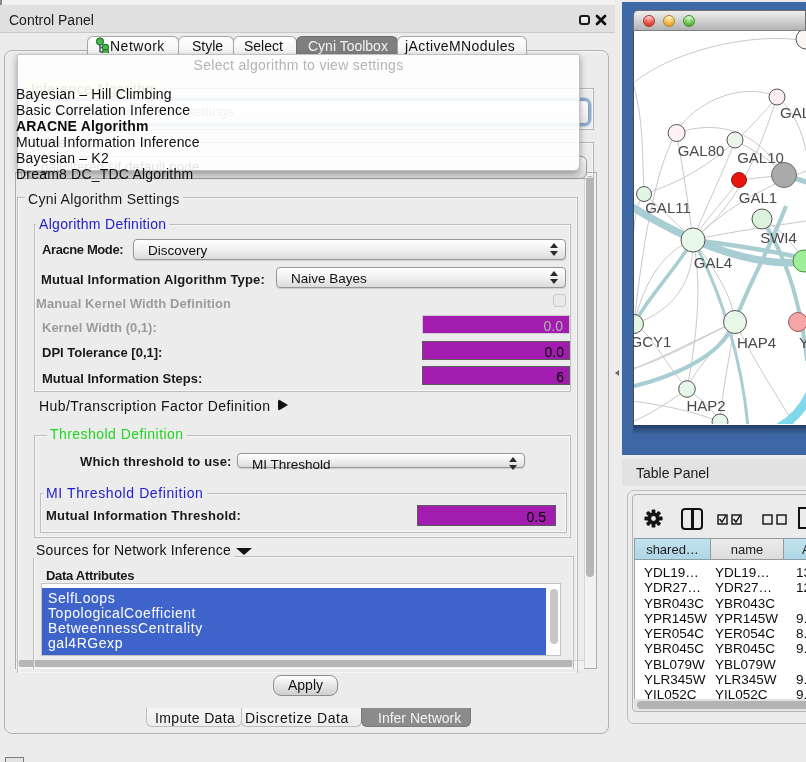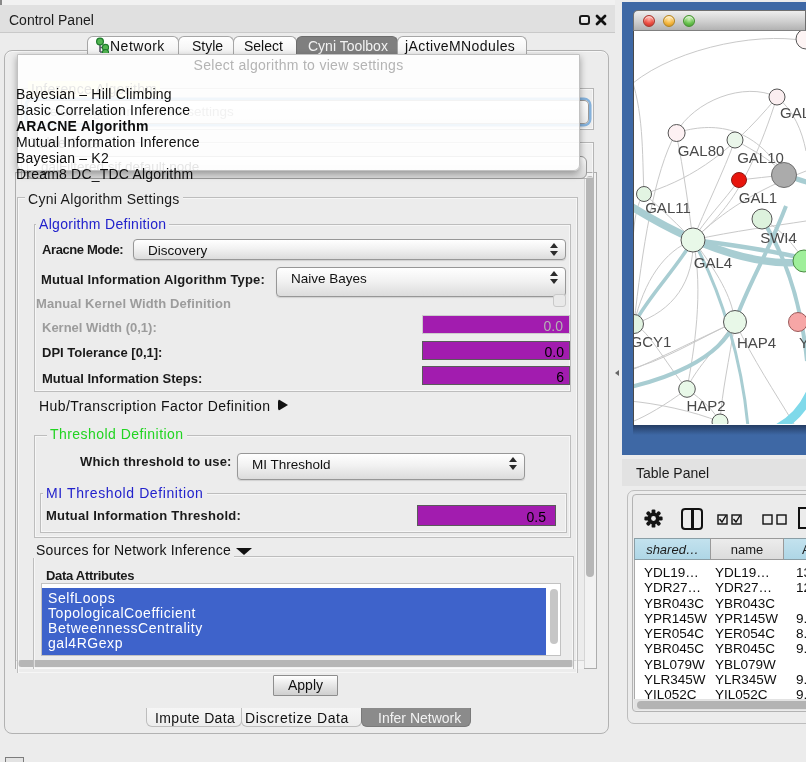--- a/index.html
+++ b/index.html
@@ -69,21 +69,21 @@
 <div class="blbl" style="left:42px;top:242px;letter-spacing:-.4px;">Aracne Mode:</div>
 <div class="combo" style="left:133px;top:239px;width:433px;height:21px;">
   <span class="ctext">Discovery</span>
   <span class="carr" style="top:3px;">
         <span class="u"></span>
         <span class="d"></span>
       </span>
 </div>
 
 <div class="blbl" style="left:41px;top:272px;letter-spacing:.15px;">Mutual Information Algorithm Type:</div>
-<div class="combo" style="left:276px;top:267px;width:290px;height:30px;">
+<div class="combo" style="left:276px;top:267px;width:290px;height:21px;">
   <span class="ctext">Naive Bayes</span>
   <span class="carr" style="top:3px;">
         <span class="u"></span>
         <span class="d"></span>
       </span>
 </div>
 
 <div class="blbl" style="left:36px;top:296px;color:#9c9c9c;letter-spacing:.1px;">Manual Kernel Width Definition</div>
 <div class="abs" style="left:553px;top:294px;width:13px;height:13px;border:1px solid #c9c9c9;border-radius:3px;background:#e9e9e9;"></div>
 
@@ -96,21 +96,21 @@
 <div class="blbl" style="left:42px;top:371px;">Mutual Information Steps:</div>
 <div class="tin" style="left:422px;top:366px;width:148px;height:19px;border:1px solid #5a5a5a;color:#000;padding:2px 5px 0 0;">6</div>
 
 <div class="abs" style="left:39px;top:398px;font-size:14px;color:#111;letter-spacing:.45px;">Hub/Transcription Factor Definition</div>
 <div class="abs" style="left:278px;top:399px;width:0;height:0;border-top:6.5px solid transparent;border-bottom:6.5px solid transparent;border-left:10px solid #111;border-radius:3px;"></div>
 
 <div class="gbox" style="left:34px;top:435px;width:537px;height:103px;"></div>
 <div class="gtitle" style="left:35px;top:427px;color:#22d422;letter-spacing:.45px;margin-left:12px;">Threshold Definition</div>
 
 <div class="blbl" style="left:80px;top:454px;letter-spacing:.15px;">Which threshold to use:</div>
-<div class="combo" style="left:237px;top:453px;width:288px;height:27px;">
+<div class="combo" style="left:237px;top:453px;width:288px;height:15px;">
   <span class="ctext">MI Threshold</span>
   <span class="carr" style="top:3px;">
         <span class="u"></span>
         <span class="d"></span>
       </span>
 </div>
 
 <div class="gbox" style="left:40px;top:493px;width:527px;height:40px;"></div>
 <div class="gtitle" style="left:43px;top:486px;color:#2222cc;letter-spacing:.6px;">MI Threshold Definition</div>
 
@@ -121,21 +121,21 @@
 <div class="gtitle" style="left:33px;top:543px;color:#111;letter-spacing:.2px;">Sources for Network Inference</div>
 <div class="abs" style="left:236px;top:548px;width:0;height:0;border-left:8px solid transparent;border-right:8px solid transparent;border-top:7.5px solid #111;"></div>
 
 <div class="blbl" style="left:46px;top:568px;letter-spacing:-.3px;">Data Attributes</div>
 
 <div class="abs" style="left:41px;top:583px;width:520px;height:73px;border:1px solid #c2c2c2;background:#fff;"></div>
 <div class="abs" style="left:42px;top:587.5px;width:504px;height:67px;background:#3e63cb;"></div>
 <div class="abs" style="left:48px;top:591px;font-size:14px;color:#fff;line-height:15.1px;letter-spacing:.55px;">SelfLoops<br>TopologicalCoefficient<br>BetweennessCentrality<br>gal4RGexp</div>
 <div class="abs" style="left:550px;top:589px;width:8px;height:55px;background:#c6c6c6;border-radius:4px;"></div>
 
-<div class="abs" style="left:273px;top:675px;width:65px;height:21px;border:1px solid #8e8e8e;border-radius:1px;background:linear-gradient(#ffffff,#e8e8e8 45%,#cfcfcf);text-align:center;font-size:14px;color:#111;padding-top:1px;">Apply</div>
+<div class="abs" style="left:273px;top:675px;width:65px;height:21px;border:1px solid #8e8e8e;border-radius:8px;background:linear-gradient(#ffffff,#e8e8e8 45%,#cfcfcf);text-align:center;font-size:14px;color:#111;padding-top:1px;">Apply</div>
 
 <div class="abs" style="left:146px;top:708px;width:96px;height:19px;background:linear-gradient(#f6f6f6,#ededed);border:1px solid #bdbdbd;border-top:none;border-radius:0 0 6px 6px;"></div>
 <div class="abs" style="left:241px;top:708px;width:121px;height:19px;background:linear-gradient(#f6f6f6,#ededed);border:1px solid #bdbdbd;border-top:none;border-radius:0 0 6px 6px;"></div>
 <div class="abs" style="left:361px;top:708px;width:110px;height:19px;background:#8b8b8b;border:1px solid #7a7a7a;border-top:none;border-radius:0 0 6px 6px;"></div>
 <div class="abs" style="left:155px;top:710px;font-size:14px;color:#111;letter-spacing:.35px;">Impute Data</div>
 <div class="abs" style="left:245px;top:710px;font-size:14px;color:#111;letter-spacing:.6px;">Discretize Data</div>
 <div class="abs" style="left:378px;top:710px;font-size:14px;color:#f2f2f2;">Infer Network</div>
 
 <div class="abs" style="left:5px;top:757px;width:19px;height:10px;border:1.5px solid #7c7c7c;background:#e3e3e3;"></div>
 
@@ -261,21 +261,21 @@
   <path d="M16.5 5 L19 8 L23 1.5" fill="none" stroke="#111" stroke-width="1.4"></path>
 </svg>
 <svg class="abs" style="left:762px;top:514px;" width="26" height="11" viewBox="0 0 26 11">
   <rect x="1" y="1" width="9" height="9" fill="none" stroke="#111" stroke-width="1.4"></rect>
   <rect x="15" y="1" width="9" height="9" fill="none" stroke="#111" stroke-width="1.4"></rect>
 </svg>
 <svg class="abs" style="left:797px;top:506px;" width="16" height="24" viewBox="0 0 16 24">
   <path d="M2 2 L10 2 L14 7 L14 22 L2 22 Z" fill="none" stroke="#111" stroke-width="2"></path>
 </svg>
 
-<div class="abs" style="left:634px;top:538px;width:76px;height:22px;background:linear-gradient(#c3e2ee,#aed6e6);border:1px solid #8a9ea6;border-right:none;text-align:center;font-size:13px;color:#1c1c1c;padding-top:3px;font-style:italic;">shared…</div>
+<div class="abs" style="left:634px;top:538px;width:76px;height:22px;background:linear-gradient(#c3e2ee,#aed6e6);border:1px solid #8a9ea6;border-right:none;text-align:center;font-size:13px;color:#1c1c1c;padding-top:3px;">shared…</div>
 <div class="abs" style="left:710px;top:538px;width:74px;height:22px;background:linear-gradient(#ececec,#dcdcdc);border:1px solid #9a9a9a;text-align:center;font-size:13px;color:#1c1c1c;padding-top:3px;">name</div>
 <div class="abs" style="left:784px;top:538px;width:30px;height:22px;background:linear-gradient(#c3e2ee,#aed6e6);border:1px solid #8a9ea6;border-left:none;font-size:13px;color:#1c1c1c;padding-top:3px;padding-left:18px;">A</div>
 
 <div class="abs" style="left:634px;top:560px;width:180px;height:139px;background:#fff;border-left:1px solid #aaa;overflow:hidden;">
   <div style="position:absolute;left:9px;top:5px;font-size:13.5px;color:#0d0d0d;line-height:15.3px;">YDL19…<br>YDR27…<br>YBR043C<br>YPR145W<br>YER054C<br>YBR045C<br>YBL079W<br>YLR345W<br>YIL052C</div>
   <div style="position:absolute;left:80px;top:5px;font-size:13.5px;color:#0d0d0d;line-height:15.3px;">YDL19…<br>YDR27…<br>YBR043C<br>YPR145W<br>YER054C<br>YBR045C<br>YBL079W<br>YLR345W<br>YIL052C</div>
   <div style="position:absolute;left:161px;top:5px;font-size:13.5px;color:#0d0d0d;line-height:15.3px;">13<br>12<br>&nbsp;<br>9.<br>8.<br>9.<br>&nbsp;<br>9.<br>9.</div>
 </div>
 
 <div class="abs" style="left:634px;top:699px;width:180px;height:11px;background:#e3e3e3;"></div>

